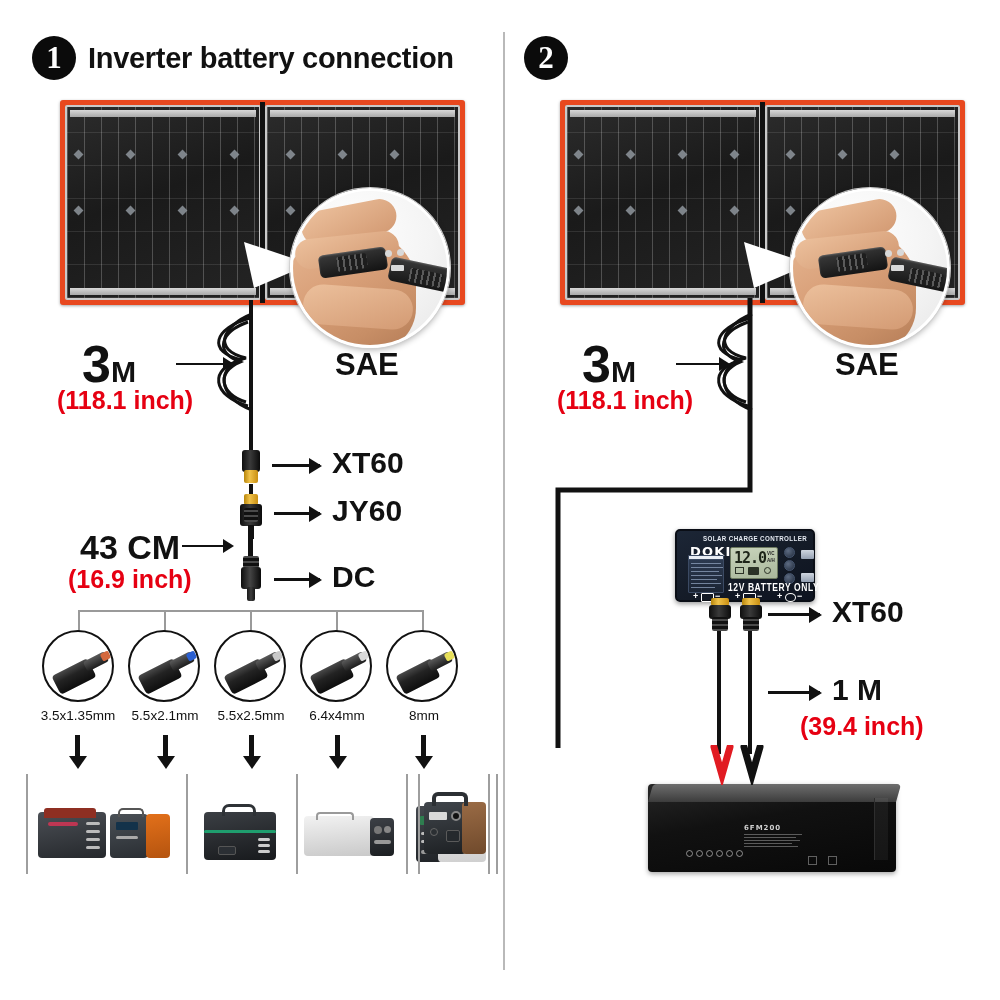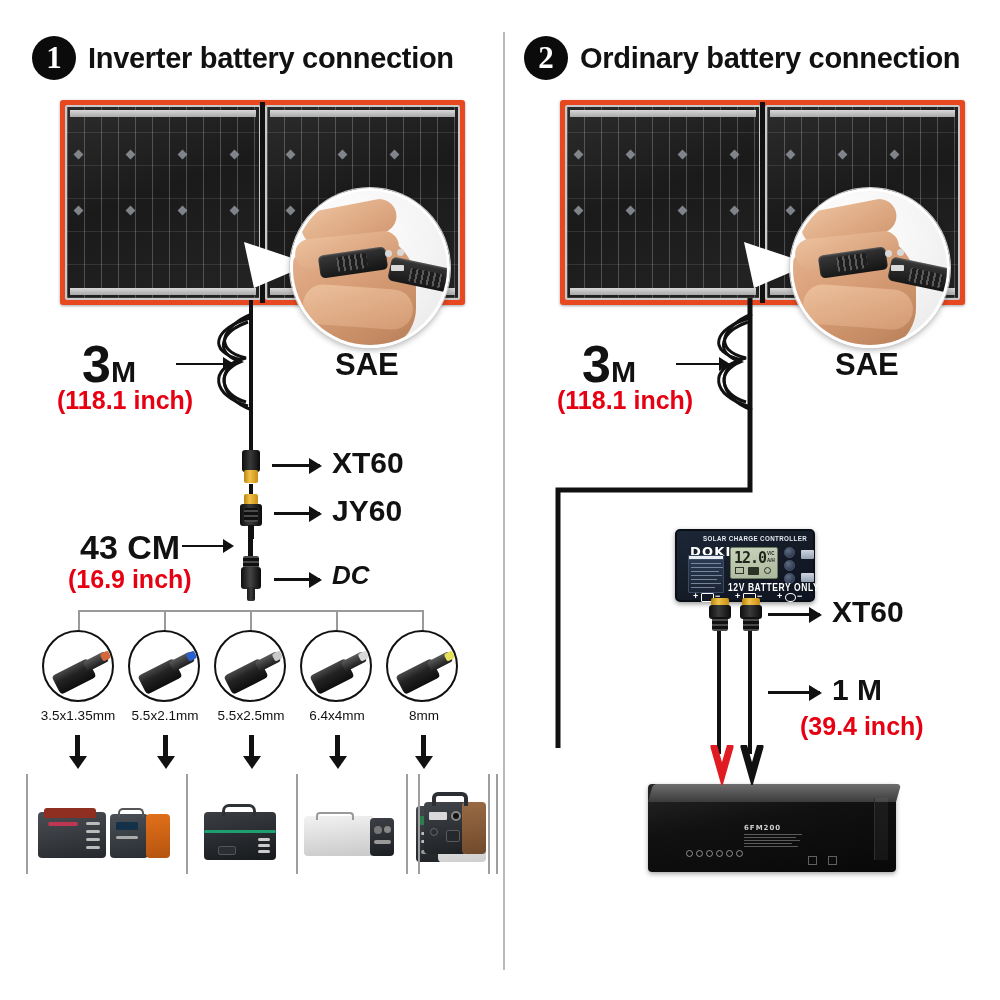--- a/index.html
+++ b/index.html
@@ -275,21 +275,20 @@
 
   <div class="vdivider"></div>
 
   <div class="hdr" style="left:32px; top:36px;">
     <div class="num-badge">1</div>
     <div class="hdr-title">Inverter battery connection</div>
   </div>
 
   <div class="hdr" style="left:524px; top:36px;">
     <div class="num-badge">2</div>
-    <div class="hdr-title">Ordinary battery connection</div>
   </div>
 
   <div class="panel-wrap" style="left:60px; top:100px; width:405px; height:205px;">
     <div class="panel">
       <div class="panel-half">
         <div class="cell-dot" style="left:8px; top:44px;"></div>
         <div class="cell-dot" style="left:60px; top:44px;"></div>
         <div class="cell-dot" style="left:112px; top:44px;"></div>
         <div class="cell-dot" style="left:164px; top:44px;"></div>
         <div class="cell-dot" style="left:8px; top:100px;"></div>
@@ -362,21 +361,21 @@
   <div class="plain-lbl" style="left:332px; top:494px; font-size:30px;">JY60</div>
 
   <div class="cable" style="left:248px; top:538px; width:5px; height:22px;"></div>
 
   <div class="dc-conn" style="left:238px; top:556px; width:26px; height:46px;">
     <div class="conn-ridge" style="left:5px; top:0; width:16px; height:12px;"></div>
     <div class="dc-barrel" style="left:3px; top:11px; width:20px; height:22px;"></div>
     <div class="dc-pin" style="left:9px; top:31px; width:8px; height:14px;"></div>
   </div>
   <div class="arrow" style="left:274px; top:578px; width:46px;"></div>
-  <div class="plain-lbl" style="left:332px; top:560px; font-size:26px;font-style:italic;">DC</div>
+  <div class="plain-lbl" style="left:332px; top:560px; font-size:30px;">DC</div>
 
   <div class="big-num" style="left:80px; top:528px; font-size:34px;">43 CM</div>
   <div class="red-sub" style="left:68px; top:565px; font-size:25px;">(16.9 inch)</div>
   <div class="arrow thin" style="left:182px; top:545px; width:50px;"></div>
 
   <div class="bracket" style="left:78px; top:610px; width:345px;"></div>
   <div class="bracket-leg" style="left:78px;  top:610px; height:22px;"></div>
   <div class="bracket-leg" style="left:164px; top:610px; height:22px;"></div>
   <div class="bracket-leg" style="left:250px; top:610px; height:22px;"></div>
   <div class="bracket-leg" style="left:336px; top:610px; height:22px;"></div>

